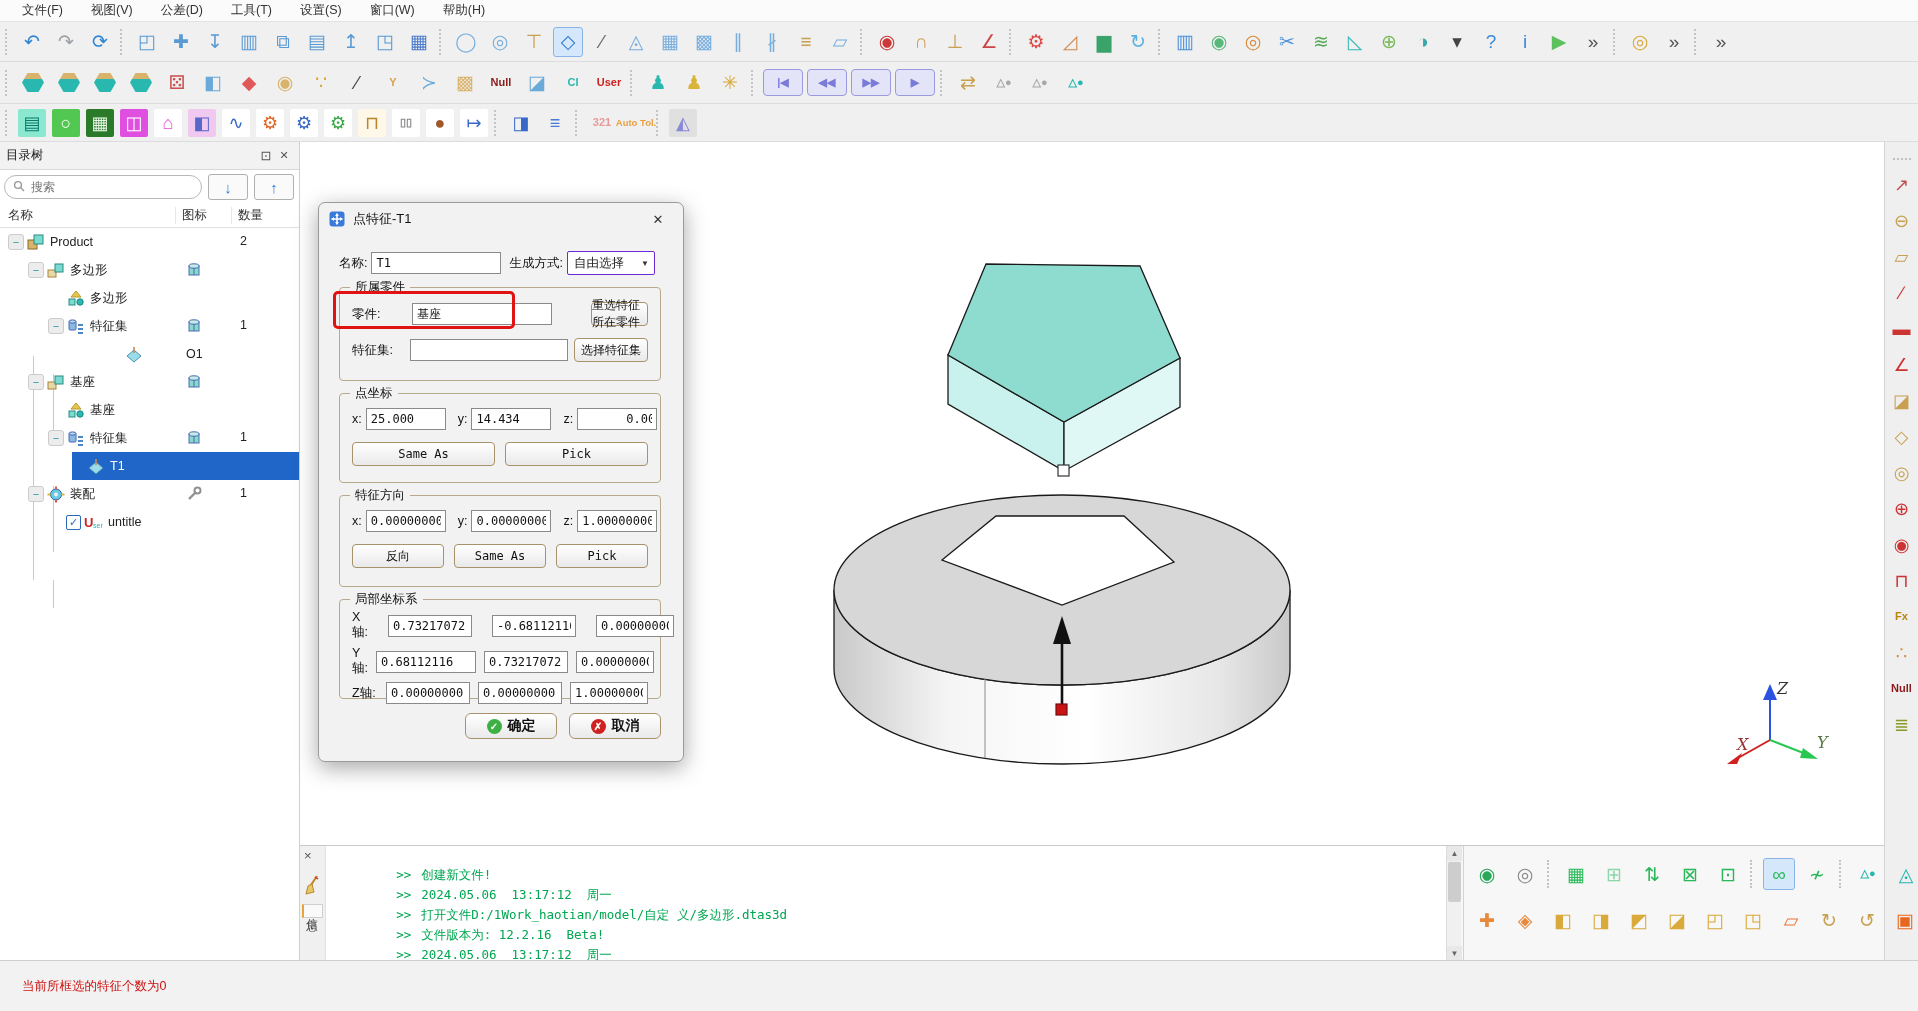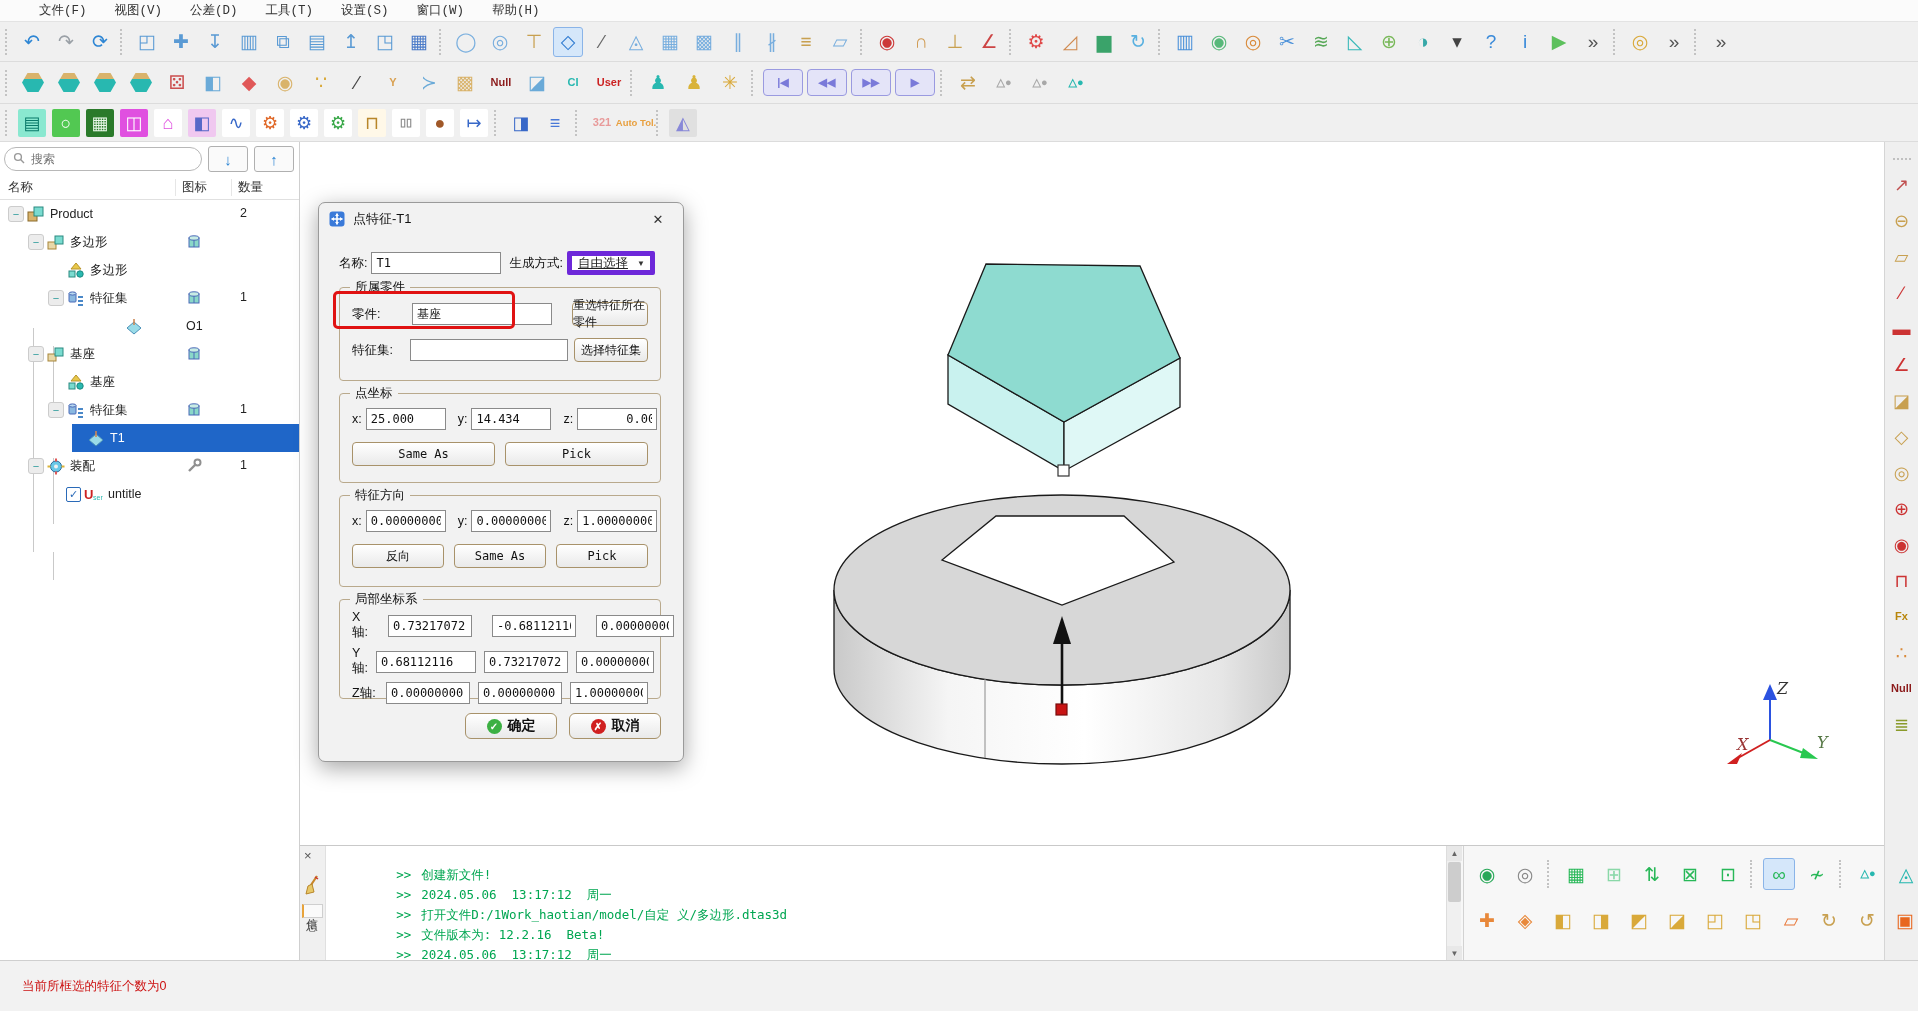--- a/index.html
+++ b/index.html
@@ -1,21 +1,21 @@
 <!DOCTYPE html>
 <html><head>
 <meta charset="utf-8">
 <style>
   * { margin:0; padding:0; box-sizing:border-box; }
   html,body { width:1918px; height:1011px; overflow:hidden; background:#ffffff;
     font-family:"Liberation Sans", sans-serif; font-size:12.5px; color:#222; }
 
   
   #menubar { position:absolute; left:0; top:0; width:1918px; height:22px; background:#fbfbfb;
-    border-bottom:1px solid #e3e3e3; display:flex; align-items:center; padding-left:25px;font-family:Liberation Mono, monospace; }
+    border-bottom:1px solid #e3e3e3; display:flex; align-items:center; padding-left:8px; }
   .menu-item { padding:2px 14px; color:#333; cursor:default; }
 
   
   .toolbar { position:absolute; left:0; width:1918px; background:#f0f0f0;
     border-bottom:1px solid #dcdcdc; display:flex; align-items:center; padding-left:2px; }
   #toolbar1 { top:22px;  height:40px; }
   #toolbar2 { top:62px;  height:42px; }
   #toolbar3 { top:104px; height:38px; }
   .tb-item { width:30px; height:30px; margin:0 2px; display:flex; align-items:center; justify-content:center;
     border-radius:3px; border:1px solid transparent; }
@@ -115,22 +115,22 @@
   #dlg-close::before { content:"✕"; }
   .dlg-body { position:relative; padding:0 22px 0 20px; font-size:12.5px; }
   .dlbl { color:#111; }
   .fld { height:22px; border:1px solid #8a8a8a; background:#fff; font-family:"DejaVu Sans Mono", monospace;
     font-size:12px; color:#111; padding:0 4px; outline:none; }
   .row-flex { display:flex; align-items:center; }
   .grp { border:1px solid #b9a98c; border-radius:4px; position:relative; padding:14px 12px 12px 12px; margin-top:12px; }
   .grp-title { position:absolute; top:-9px; left:10px; background:#f2f2f2; padding:0 5px; color:#111; }
   .btn { background:linear-gradient(#ffffff,#e9e9e9); border:1px solid #a8926a; border-radius:4px;
     font-size:12px; color:#111; display:flex; align-items:center; justify-content:center; height:24px; }
-  .combo { width:88px; height:24px; background:#fff; border:5px solid #6d28d9; border-radius:2px;
-    display:flex; align-items:center; padding-left:6px; position:relative;text-decoration:underline; }
+  .combo { width:88px; height:24px; background:#fff; border:1px solid #6d28d9; border-radius:2px;
+    display:flex; align-items:center; padding-left:6px; position:relative; }
   .combo::after { content:"▼"; position:absolute; right:5px; font-size:8px; color:#333; }
   #annotation-rect { position:absolute; left:14px; top:40px; width:182px; height:38px;
     border:3px solid #e01212; border-radius:5px; pointer-events:none; z-index:5; }
   .okcancel-ic { width:15px; height:15px; border-radius:50%; color:#fff; font-size:10px; display:flex;
     align-items:center; justify-content:center; margin-right:6px; }
   .okcancel-ic.ok { background:#3cb043; } .okcancel-ic.cancel { background:#d02020; }
   .big-btn { width:92px; height:26px; font-size:14px; font-weight:bold; border-radius:6px; }
 </style>
 </head>
 <body>
@@ -594,20 +594,25 @@
     <div class="tb-sep"></div>
     <div class="tb-item">
       <span class="r3bg" style="background: rgb(224, 224, 224);">
         <span class="tb-glyph" style="color: rgb(136, 136, 216);">◭</span>
 
       </span>
     </div>
 </div>
 
 <div id="tree-panel">
+  <div id="tree-header">
+    <span id="tree-title">目录树</span>
+    <span class="win-btn dock"></span>
+    <span class="win-btn close"></span>
+  </div>
   <div id="tree-search-row">
     <div id="search-box">
       <span id="search-icon"><svg width="12" height="12" viewBox="0 0 12 12">
             <circle cx="5" cy="5" r="3.4" fill="none" stroke="#999" stroke-width="1.4"></circle>
             <line x1="7.6" y1="7.6" x2="11" y2="11" stroke="#999" stroke-width="1.4"></line>
           </svg></span>
       <input id="search-input" placeholder="搜索" style="">
     </div>
     <div class="arrow-btn down"></div>
     <div class="arrow-btn up"></div>
@@ -932,21 +937,21 @@
       <div class="combo">
         <span>自由选择</span>
       </div>
     </div>
 
     <div class="grp" style="height:94px;">
       <span class="grp-title">所属零件</span>
       <div class="row-flex" style="gap:20px;">
         <span class="dlbl" style="width:40px;">零件:</span>
         <input class="fld" style="width: 140px;" value="基座">
-        <div class="btn" style="flex:1;">
+        <div class="btn" style="flex:1;margin-left:19px;">
           <span>重选特征所在零件</span>
         </div>
       </div>
       <div class="row-flex" style="gap:6px; margin-top:12px;">
         <span class="dlbl" style="width:52px;">特征集:</span>
         <input class="fld" style="width: 158px;" value="">
         <div class="btn" style="flex:1;">
           <span>选择特征集</span>
         </div>
       </div>

